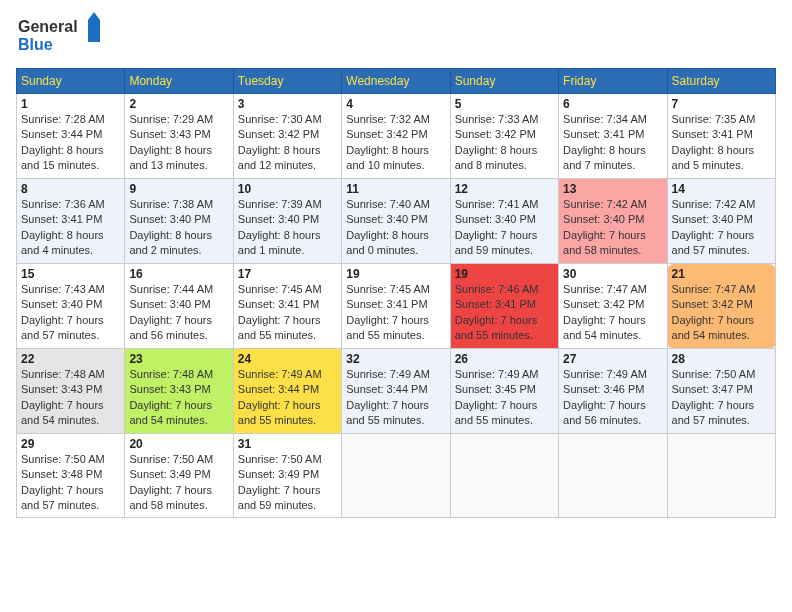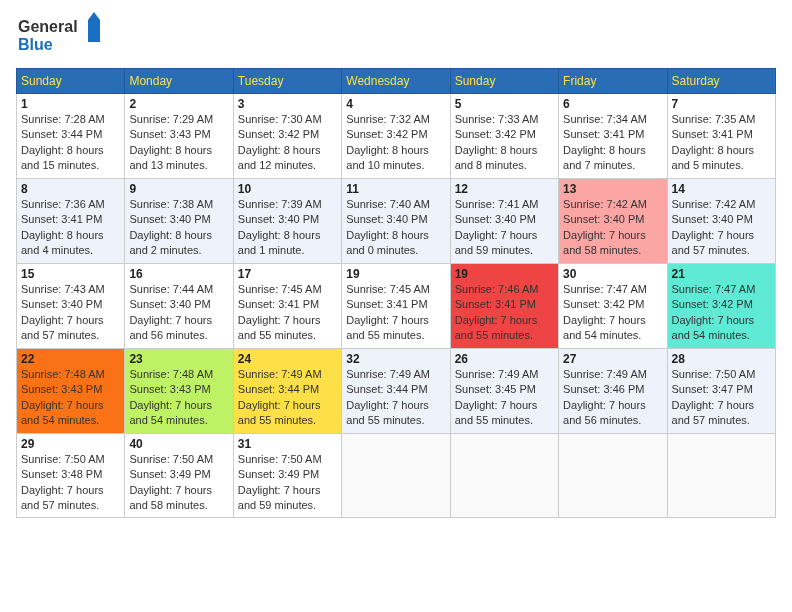--- a/index.html
+++ b/index.html
@@ -198,27 +198,27 @@
             <div class="day-info">Sunrise: 7:45 AM<br>Sunset: 3:41 PM<br>Daylight: 7 hours and 55 minutes.</div>
           </td>
           <td style="background: #ef4444;">
             <span class="day-num">19</span>
             <div class="day-info">Sunrise: 7:46 AM<br>Sunset: 3:41 PM<br>Daylight: 7 hours and 55 minutes.</div>
           </td>
           <td style="background: rgb(255, 255, 255);">
             <span class="day-num">30</span>
             <div class="day-info">Sunrise: 7:47 AM<br>Sunset: 3:42 PM<br>Daylight: 7 hours and 54 minutes.</div>
           </td>
-          <td style="background: #5eead4;">
+          <td style="background: #fdba74; border-radius: 7px;">
             <span class="day-num">21</span>
             <div class="day-info">Sunrise: 7:47 AM<br>Sunset: 3:42 PM<br>Daylight: 7 hours and 54 minutes.</div>
           </td>
         </tr>
         <tr>
-          <td style="background: #f97316;">
+          <td style="background: #e5e5e5;">
             <span class="day-num">22</span>
             <div class="day-info">Sunrise: 7:48 AM<br>Sunset: 3:43 PM<br>Daylight: 7 hours and 54 minutes.</div>
           </td>
           <td style="background: #bef264;">
             <span class="day-num">23</span>
             <div class="day-info">Sunrise: 7:48 AM<br>Sunset: 3:43 PM<br>Daylight: 7 hours and 54 minutes.</div>
           </td>
           <td style="background: #fde047;">
             <span class="day-num">24</span>
             <div class="day-info">Sunrise: 7:49 AM<br>Sunset: 3:44 PM<br>Daylight: 7 hours and 55 minutes.</div>
@@ -239,21 +239,21 @@
             <span class="day-num">28</span>
             <div class="day-info">Sunrise: 7:50 AM<br>Sunset: 3:47 PM<br>Daylight: 7 hours and 57 minutes.</div>
           </td>
         </tr>
         <tr class="last-row">
           <td style="background: rgb(255, 255, 255);">
             <span class="day-num">29</span>
             <div class="day-info">Sunrise: 7:50 AM<br>Sunset: 3:48 PM<br>Daylight: 7 hours and 57 minutes.</div>
           </td>
           <td style="background: rgb(255, 255, 255);">
-            <span class="day-num">40</span>
+            <span class="day-num">20</span>
             <div class="day-info">Sunrise: 7:50 AM<br>Sunset: 3:49 PM<br>Daylight: 7 hours and 58 minutes.</div>
           </td>
           <td style="background: rgb(255, 255, 255);">
             <span class="day-num">31</span>
             <div class="day-info">Sunrise: 7:50 AM<br>Sunset: 3:49 PM<br>Daylight: 7 hours and 59 minutes.</div>
           </td>
           <td class="empty-cell"></td>
           <td class="empty-cell"></td>
           <td class="empty-cell"></td>
           <td class="empty-cell"></td>

